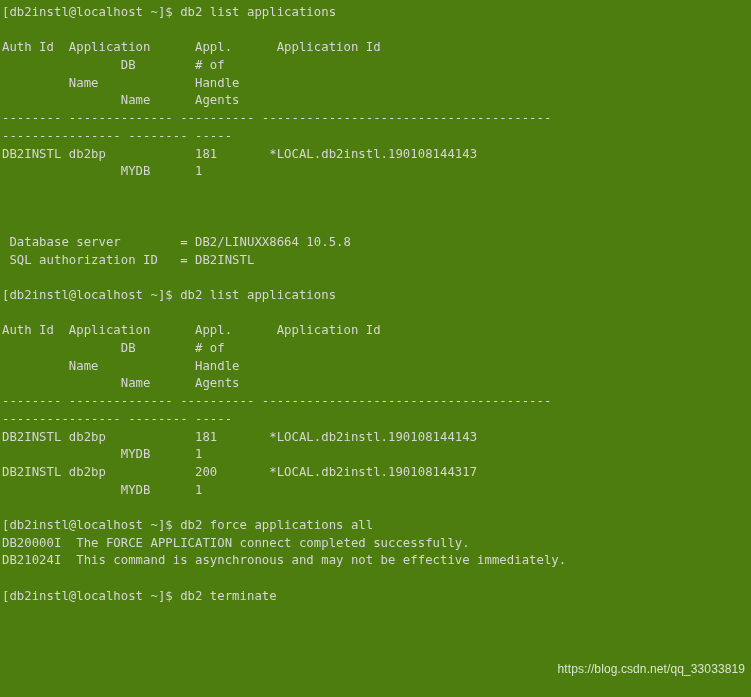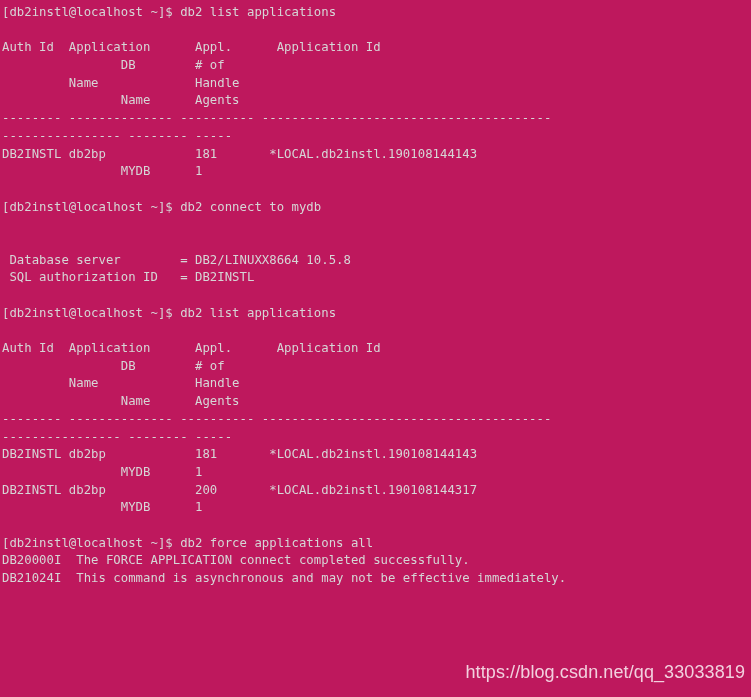--- a/index.html
+++ b/index.html
@@ -14,21 +14,21 @@
     overflow: hidden;
     position: relative;
     font-family: "DejaVu Sans Mono", "Liberation Mono", monospace;
   }
   #terminal {
     position: absolute;
     left: 0;
     top: 0;
     width: 751px;
     height: 697px;
-    background: #be185d;
+    background: #4d7c0f;
     padding: 4px 0 0 2px;
     box-sizing: border-box;
   }
   .line {
     font-family: "DejaVu Sans Mono", "Liberation Mono", monospace;
     font-size: 12.3px;
     line-height: 17.7px;
     height: 17.7px;
     color: #d6d6d6;
     white-space: pre;
@@ -36,21 +36,21 @@
     -webkit-font-smoothing: none;
   }
   .line.blank {
     color: transparent;
   }
   #watermark {
     position: absolute;
     right: 6px;
     top: 662px;
     font-family: "Liberation Sans", "DejaVu Sans", sans-serif;
-    font-size: 18px;
+    font-size: 12px;
     color: rgba(255,255,255,0.80);
     letter-spacing: 0.1px;
     white-space: pre;
     pointer-events: none;
   }
 </style>
 </head>
 <body>
 
 <div id="terminal">
@@ -58,21 +58,20 @@
     <div class="line blank">&nbsp;</div>
     <div class="line">Auth Id  Application      Appl.      Application Id</div>
     <div class="line">                DB        # of</div>
     <div class="line">         Name             Handle</div>
     <div class="line">                Name      Agents</div>
     <div class="line">-------- -------------- ---------- ---------------------------------------</div>
     <div class="line">---------------- -------- -----</div>
     <div class="line">DB2INSTL db2bp            181       *LOCAL.db2instl.190108144143</div>
     <div class="line">                MYDB      1</div>
     <div class="line blank">&nbsp;</div>
-    <div class="line">[db2instl@localhost ~]$ db2 connect to mydb</div>
     <div class="line blank">&nbsp;</div>
     <div class="line blank">&nbsp;</div>
     <div class="line"> Database server        = DB2/LINUXX8664 10.5.8</div>
     <div class="line"> SQL authorization ID   = DB2INSTL</div>
     <div class="line blank">&nbsp;</div>
     <div class="line">[db2instl@localhost ~]$ db2 list applications</div>
     <div class="line blank">&nbsp;</div>
     <div class="line">Auth Id  Application      Appl.      Application Id</div>
     <div class="line">                DB        # of</div>
     <div class="line">         Name             Handle</div>
@@ -81,16 +80,17 @@
     <div class="line">---------------- -------- -----</div>
     <div class="line">DB2INSTL db2bp            181       *LOCAL.db2instl.190108144143</div>
     <div class="line">                MYDB      1</div>
     <div class="line">DB2INSTL db2bp            200       *LOCAL.db2instl.190108144317</div>
     <div class="line">                MYDB      1</div>
     <div class="line blank">&nbsp;</div>
     <div class="line">[db2instl@localhost ~]$ db2 force applications all</div>
     <div class="line">DB20000I  The FORCE APPLICATION connect completed successfully.</div>
     <div class="line">DB21024I  This command is asynchronous and may not be effective immediately.</div>
     <div class="line blank">&nbsp;</div>
+    <div class="line">[db2instl@localhost ~]$ db2 terminate</div>
     <div class="line blank">&nbsp;</div>
   </div>
 
 <div id="watermark">https://blog.csdn.net/qq_33033819</div>
 
 </body></html>

